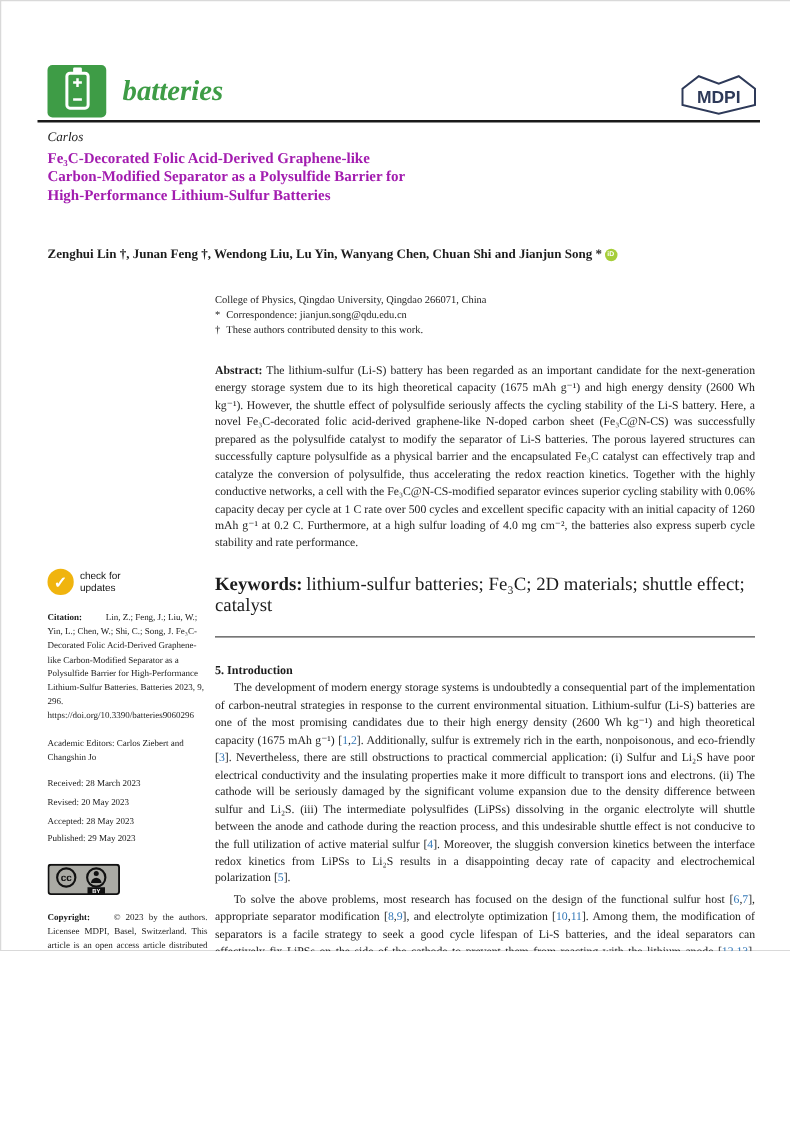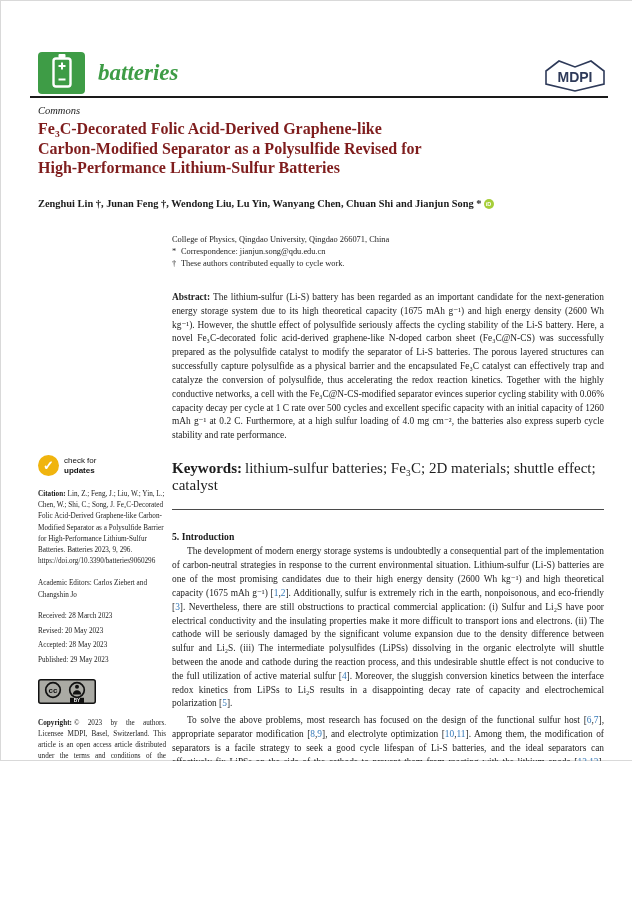--- a/index.html
+++ b/index.html
@@ -10,36 +10,36 @@
     padding-left:20px;
   }
   
   .logo-box{position:absolute;left:38px;top:52px;width:47px;height:42px;border-radius:4px;
     display:flex;align-items:center;justify-content:center;}
   .journal-name{position:absolute;left:98px;top:60px;font-size:23px;font-weight:bold;font-style:italic;}
   .mdpi-logo{position:absolute;left:542px;top:56px;cursor:pointer;}
   .header-rule{position:absolute;left:30px;top:96px;width:578px;height:2px;background:#1a1a1a;}
   
   .article-type{position:absolute;left:38px;top:105px;font-style:italic;font-size:10.5px;}
-  .title{position:absolute;left:38px;top:119px;width:572px;font-size:16px;font-weight:bold;line-height:1.23;color:#7f1d1d;}
+  .title{position:absolute;left:38px;top:119px;width:572px;font-size:12px;font-weight:bold;line-height:1.23;color:#a21caf;}
   .authors{position:absolute;left:38px;top:198px;width:572px;font-size:10.4px;font-weight:bold;}
   .orcid{display:inline-block;width:10px;height:10px;border-radius:50%;color:#fff;
     font-family:"Liberation Sans",sans-serif;font-size:5.5px;font-weight:bold;text-align:center;
     line-height:10px;vertical-align:1px;margin-left:2px;cursor:pointer;}
   
   .sidebar{position:absolute;left:38px;top:455px;width:128px;font-size:7.2px;line-height:11.2px;}
   .main{position:absolute;left:172px;top:234px;width:432px;}
   
   .badge{display:flex;align-items:center;gap:5px;cursor:pointer;font-family:"Liberation Sans",sans-serif;}
   .badge-circle{width:21px;height:21px;border-radius:50%;color:#fff;display:flex;align-items:center;
     justify-content:center;font-weight:bold;font-size:13px;flex:none;}
   .badge-text{font-size:8px;line-height:1.15;color:#111;}
-  .badge-text .b2{font-weight:bold;}
+  .badge-text .b2{font-weight:normal;}
   .cite-block{margin-top:13px;text-align:left;}
-  .cite-block .lbl,.copy-block .lbl{font-weight:bold;margin-right:2px;font-family:Liberation Serif, serif;}
+  .cite-block .lbl,.copy-block .lbl{font-weight:bold;margin-right:19px;font-family:Liberation Serif, serif;}
   .editors{margin-top:11px;}
   .dates{margin-top:10px;}
   .dates div{margin-bottom:3.6px;}
   .cc-badge{margin-top:13px;cursor:pointer;}
   .copy-block{margin-top:9px;text-align:justify;}
   
   .affil{font-size:8.4px;line-height:1.43;}
   .affil-row{display:flex;}
   .affil-marker{width:9px;flex:none;}
   .abstract{margin-top:21px;font-size:9.4px;line-height:1.47;text-align:justify;}
@@ -73,24 +73,24 @@
 
   <div class="mdpi-logo">
     <svg width="66" height="40" viewBox="0 0 66 40">
       <path d="M4 28 L4 15 L17 5 L33 11 L49 5 L62 15 L62 28 L33 35 Z" fill="#ffffff" stroke="#2e3a59" stroke-width="1.6"></path>
       <text x="33" y="26" text-anchor="middle" font-family="Liberation Sans, sans-serif" font-size="14" font-weight="bold" fill="#2e3a59">MDPI</text>
     </svg>
   </div>
 
   <div class="header-rule"></div>
 
-  <div class="article-type">Commons</div>
+  <div class="article-type">Carlos</div>
   <div class="title">
     <div>Fe₃C-Decorated Folic Acid-Derived Graphene-like</div>
-    <div>Carbon-Modified Separator as a Polysulfide Revised for</div>
+    <div>Carbon-Modified Separator as a Polysulfide Barrier for</div>
     <div>High-Performance Lithium-Sulfur Batteries</div>
   </div>
   <div class="authors"><span>Zenghui Lin †, Junan Feng †, Wendong Liu, Lu Yin, Wanyang Chen, Chuan Shi and Jianjun Song *</span><span class="orcid" style="background:#a6ce39;">iD</span></div>
 
   <div class="sidebar">
 
     <div class="badge">
       <span class="badge-circle" style="background:#f0b40e;">✓</span>
       <span class="badge-text">
         <span class="b1">check for</span><br>
@@ -134,21 +134,21 @@
   <div class="main">
 
     <div class="affil">
       <div>College of Physics, Qingdao University, Qingdao 266071, China</div>
       <div class="affil-row">
         <span class="affil-marker">*</span>
         <span>Correspondence: jianjun.song@qdu.edu.cn</span>
       </div>
       <div class="affil-row">
         <span class="affil-marker">†</span>
-        <span>These authors contributed equally to cycle work.</span>
+        <span>These authors contributed density to this work.</span>
       </div>
     </div>
 
     <div class="abstract">
       <span class="lbl">Abstract:</span><span>The lithium-sulfur (Li-S) battery has been regarded as an important candidate for the next-generation energy storage system due to its high theoretical capacity (1675 mAh g⁻¹) and high energy density (2600 Wh kg⁻¹). However, the shuttle effect of polysulfide seriously affects the cycling stability of the Li-S battery. Here, a novel Fe₃C-decorated folic acid-derived graphene-like N-doped carbon sheet (Fe₃C@N-CS) was successfully prepared as the polysulfide catalyst to modify the separator of Li-S batteries. The porous layered structures can successfully capture polysulfide as a physical barrier and the encapsulated Fe₃C catalyst can effectively trap and catalyze the conversion of polysulfide, thus accelerating the redox reaction kinetics. Together with the highly conductive networks, a cell with the Fe₃C@N-CS-modified separator evinces superior cycling stability with 0.06% capacity decay per cycle at 1 C rate over 500 cycles and excellent specific capacity with an initial capacity of 1260 mAh g⁻¹ at 0.2 C. Furthermore, at a high sulfur loading of 4.0 mg cm⁻², the batteries also express superb cycle stability and rate performance.</span>
     </div>
 
     <div class="keywords">
       <span class="lbl">Keywords:</span><span>lithium-sulfur batteries; Fe₃C; 2D materials; shuttle effect; catalyst</span>
     </div>

